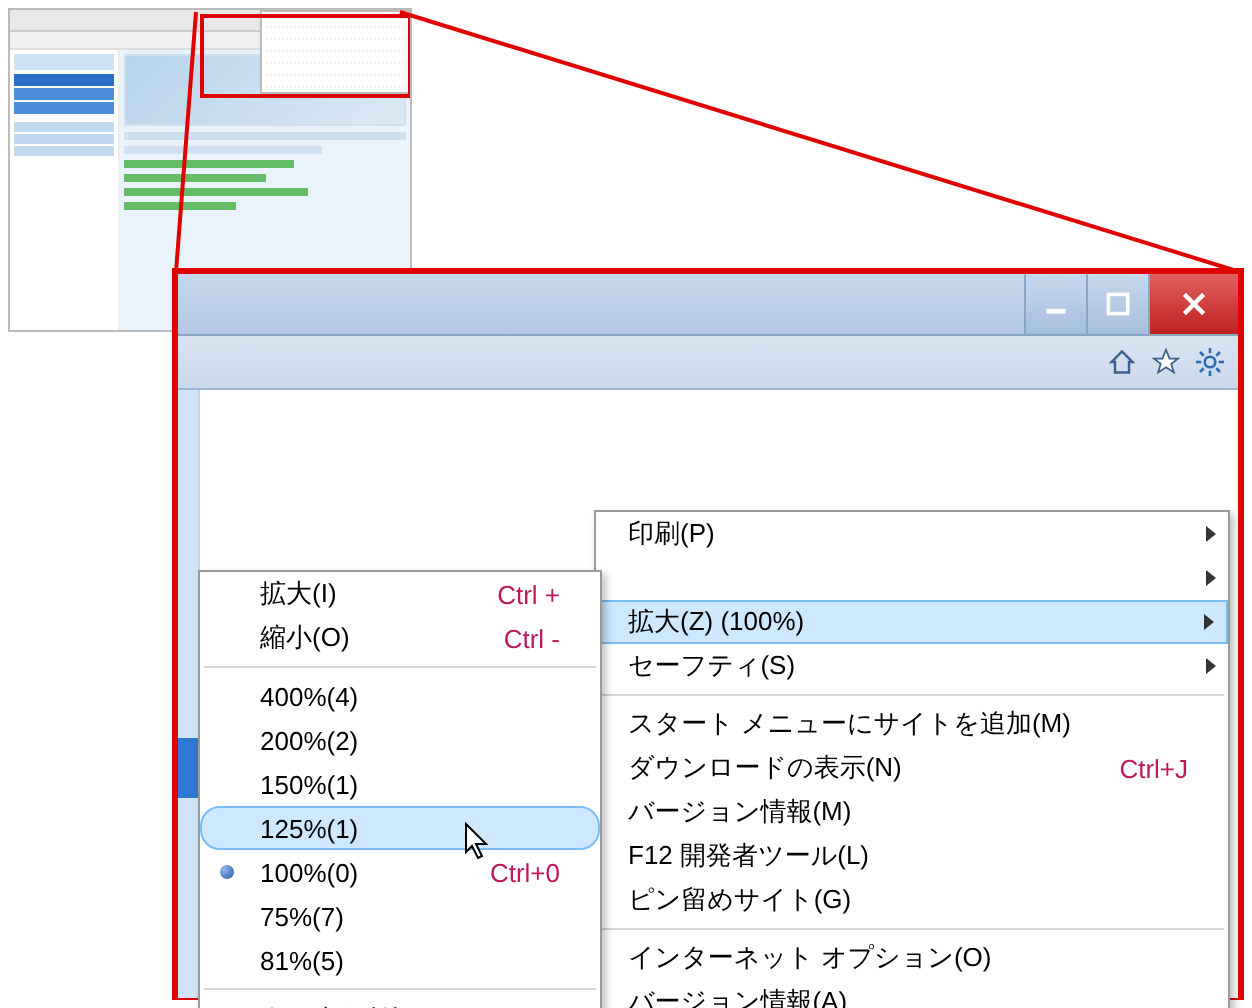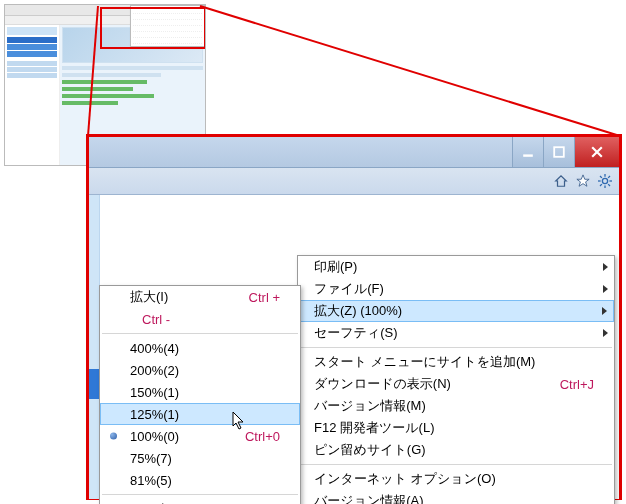--- a/index.html
+++ b/index.html
@@ -224,21 +224,21 @@
     margin: 3px 2px;
     background: #d6d6d6;
   }
   
   .zoom-menu {
     top: 90px;
     left: 10px;
     width: 200px;
   }
   .zoom-menu .item { padding-left: 30px; }
-  .zoom-menu .item.highlight { padding-left: 29px; }
+  .zoom-menu .item.highlight { padding-left: 29px; border-radius: 10px; }
   .zoom-menu .dot {
     position: absolute;
     left: 10px;
     top: 50%;
     transform: translateY(-50%);
     width: 7px; height: 7px;
     border-radius: 50%;
     background: radial-gradient(circle at 30% 30%, #8ab4e8, #2f5fa8);
   }
   
@@ -342,21 +342,20 @@
   <div class="pagearea">
     <div class="leftedge"></div>
     <div class="bluebar"></div>
 
     <div class="menu main-menu">
       <div class="item">
         <span class="label">印刷(P)</span>
         <span class="arrow"></span>
       </div>
       <div class="item">
-        <span class="label">ファイル(F)</span>
         <span class="arrow"></span>
       </div>
       <div class="item highlight">
         <span class="label">拡大(Z) (100%)</span>
         <span class="arrow"></span>
       </div>
       <div class="item">
         <span class="label">セーフティ(S)</span>
         <span class="arrow"></span>
       </div>
@@ -385,20 +384,21 @@
         <span class="label">バージョン情報(A)</span>
       </div>
     </div>
 
     <div class="menu zoom-menu">
       <div class="item">
         <span class="label">拡大(I)</span>
         <span class="shortcut">Ctrl +</span>
       </div>
       <div class="item">
+        <span class="label">縮小(O)</span>
         <span class="shortcut">Ctrl -</span>
       </div>
       <div class="sep"></div>
       <div class="item">
         <span class="label">400%(4)</span>
       </div>
       <div class="item">
         <span class="label">200%(2)</span>
       </div>
       <div class="item">

